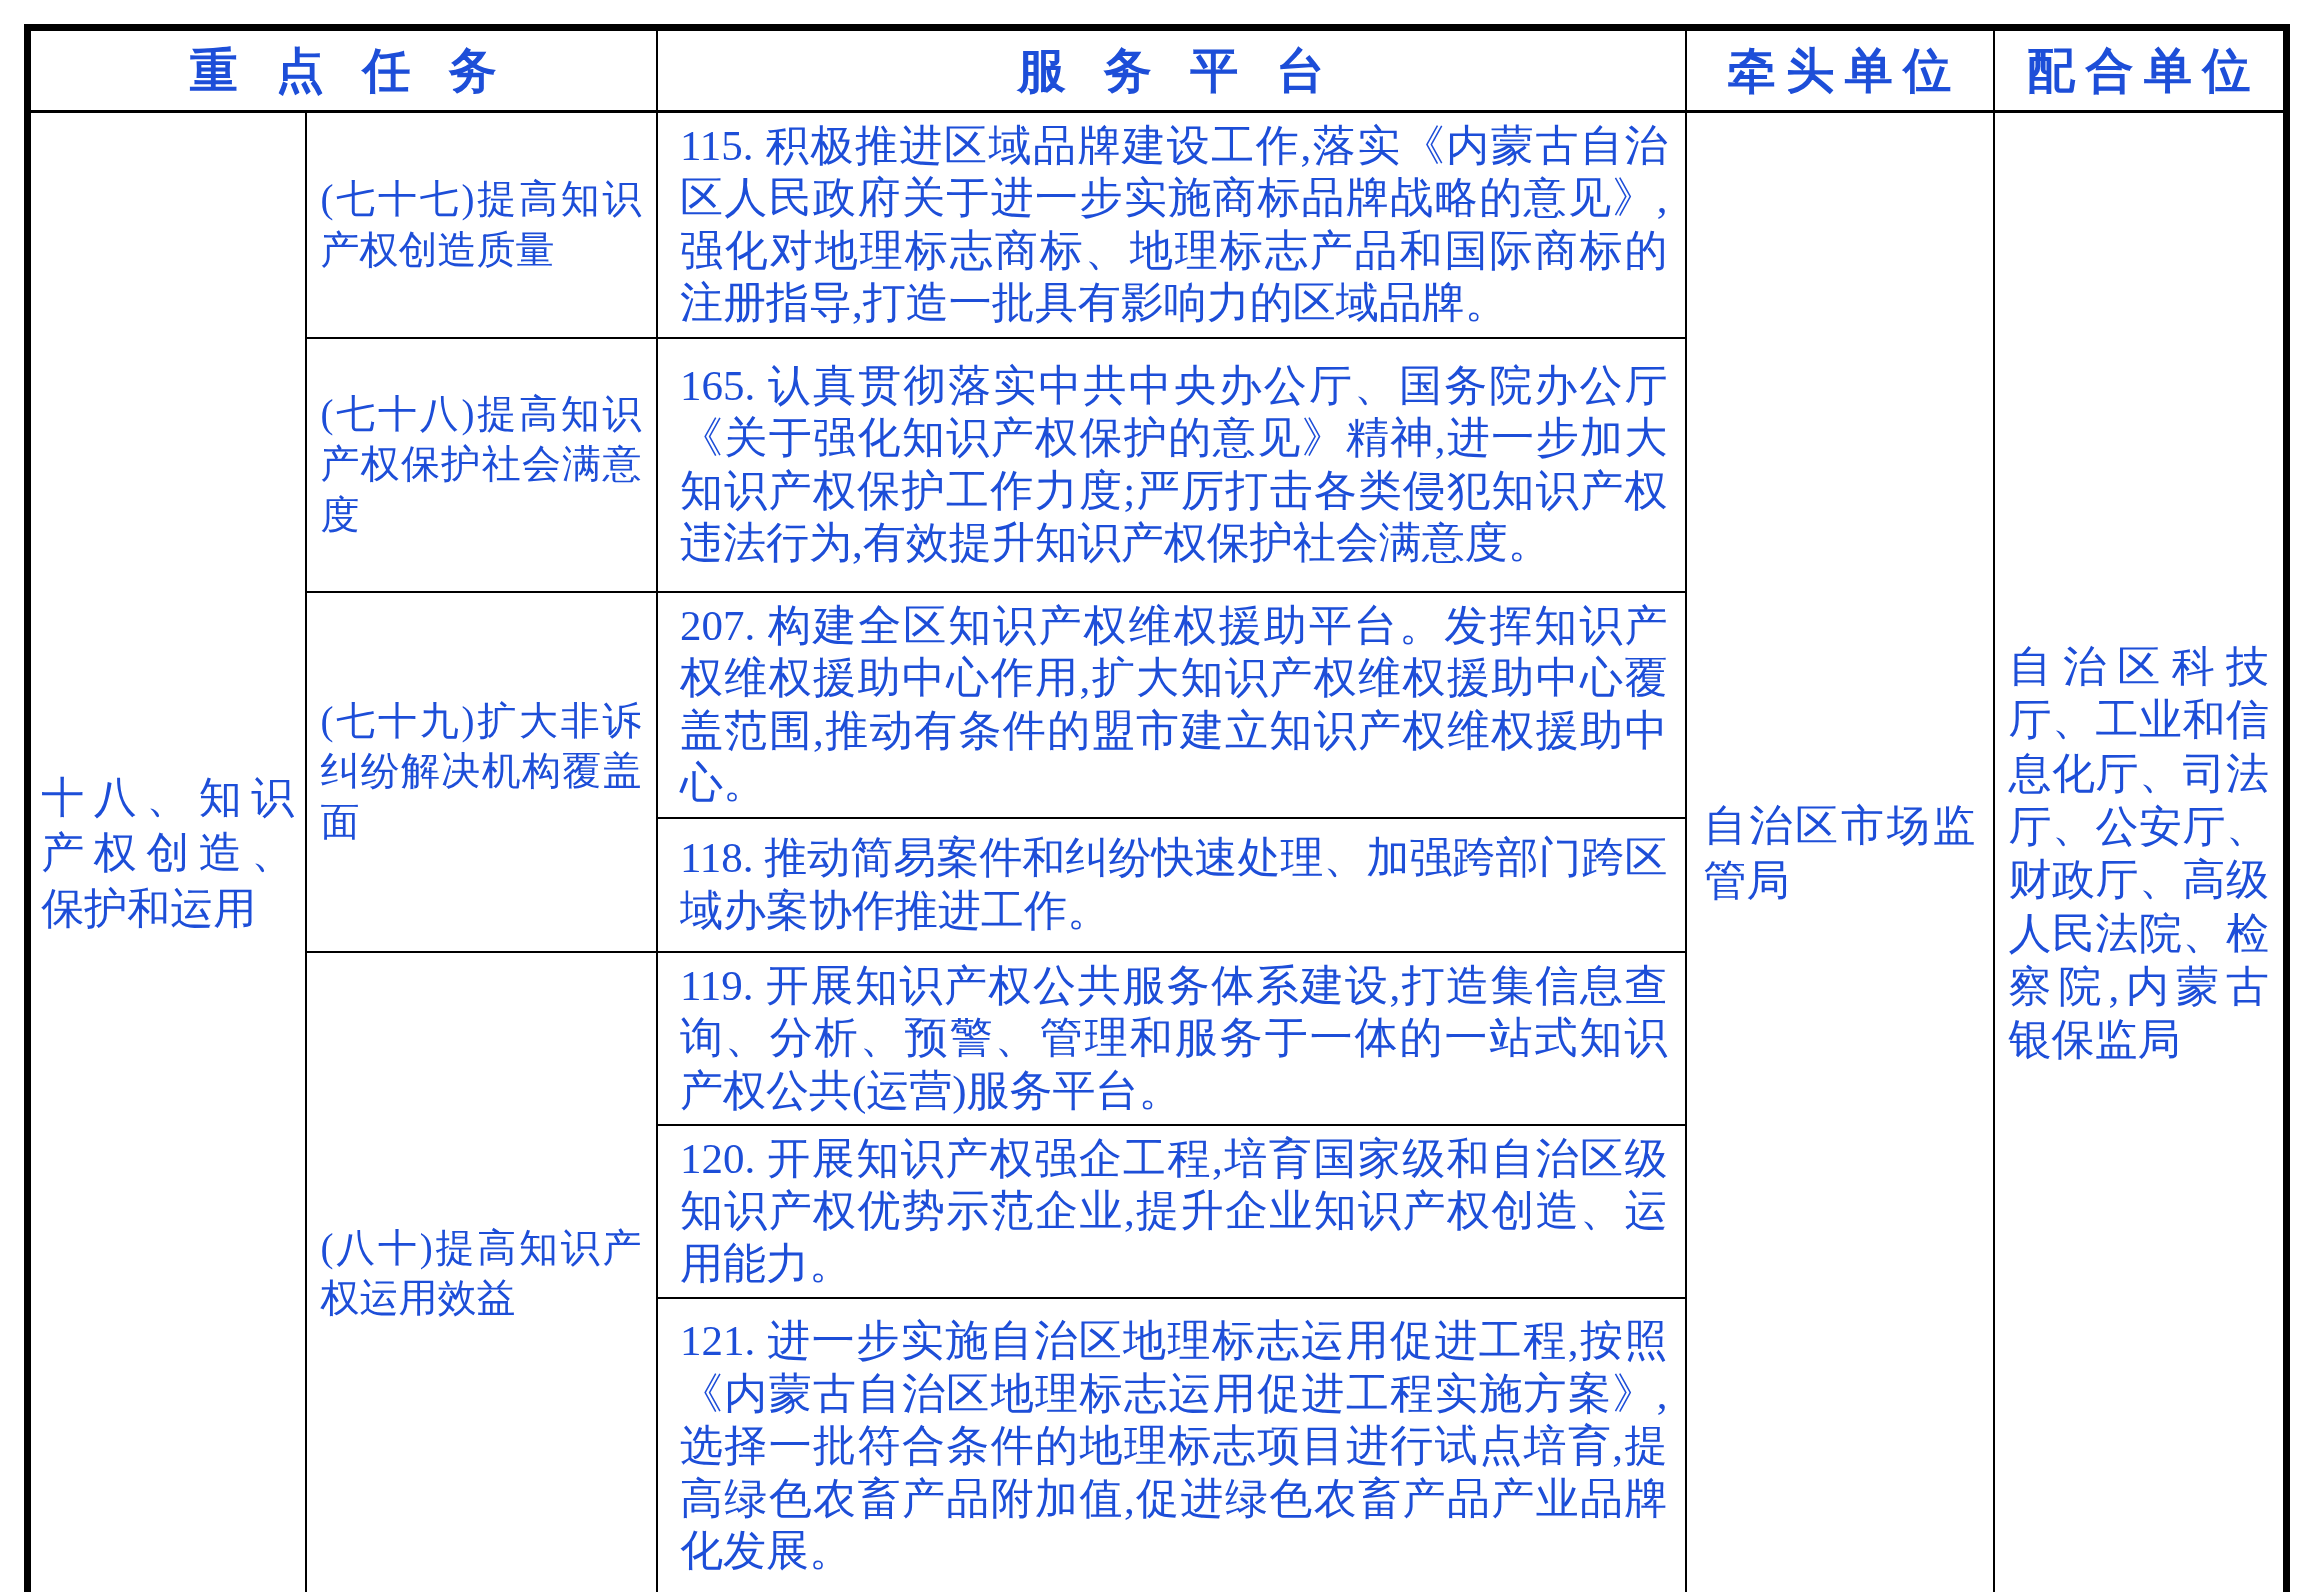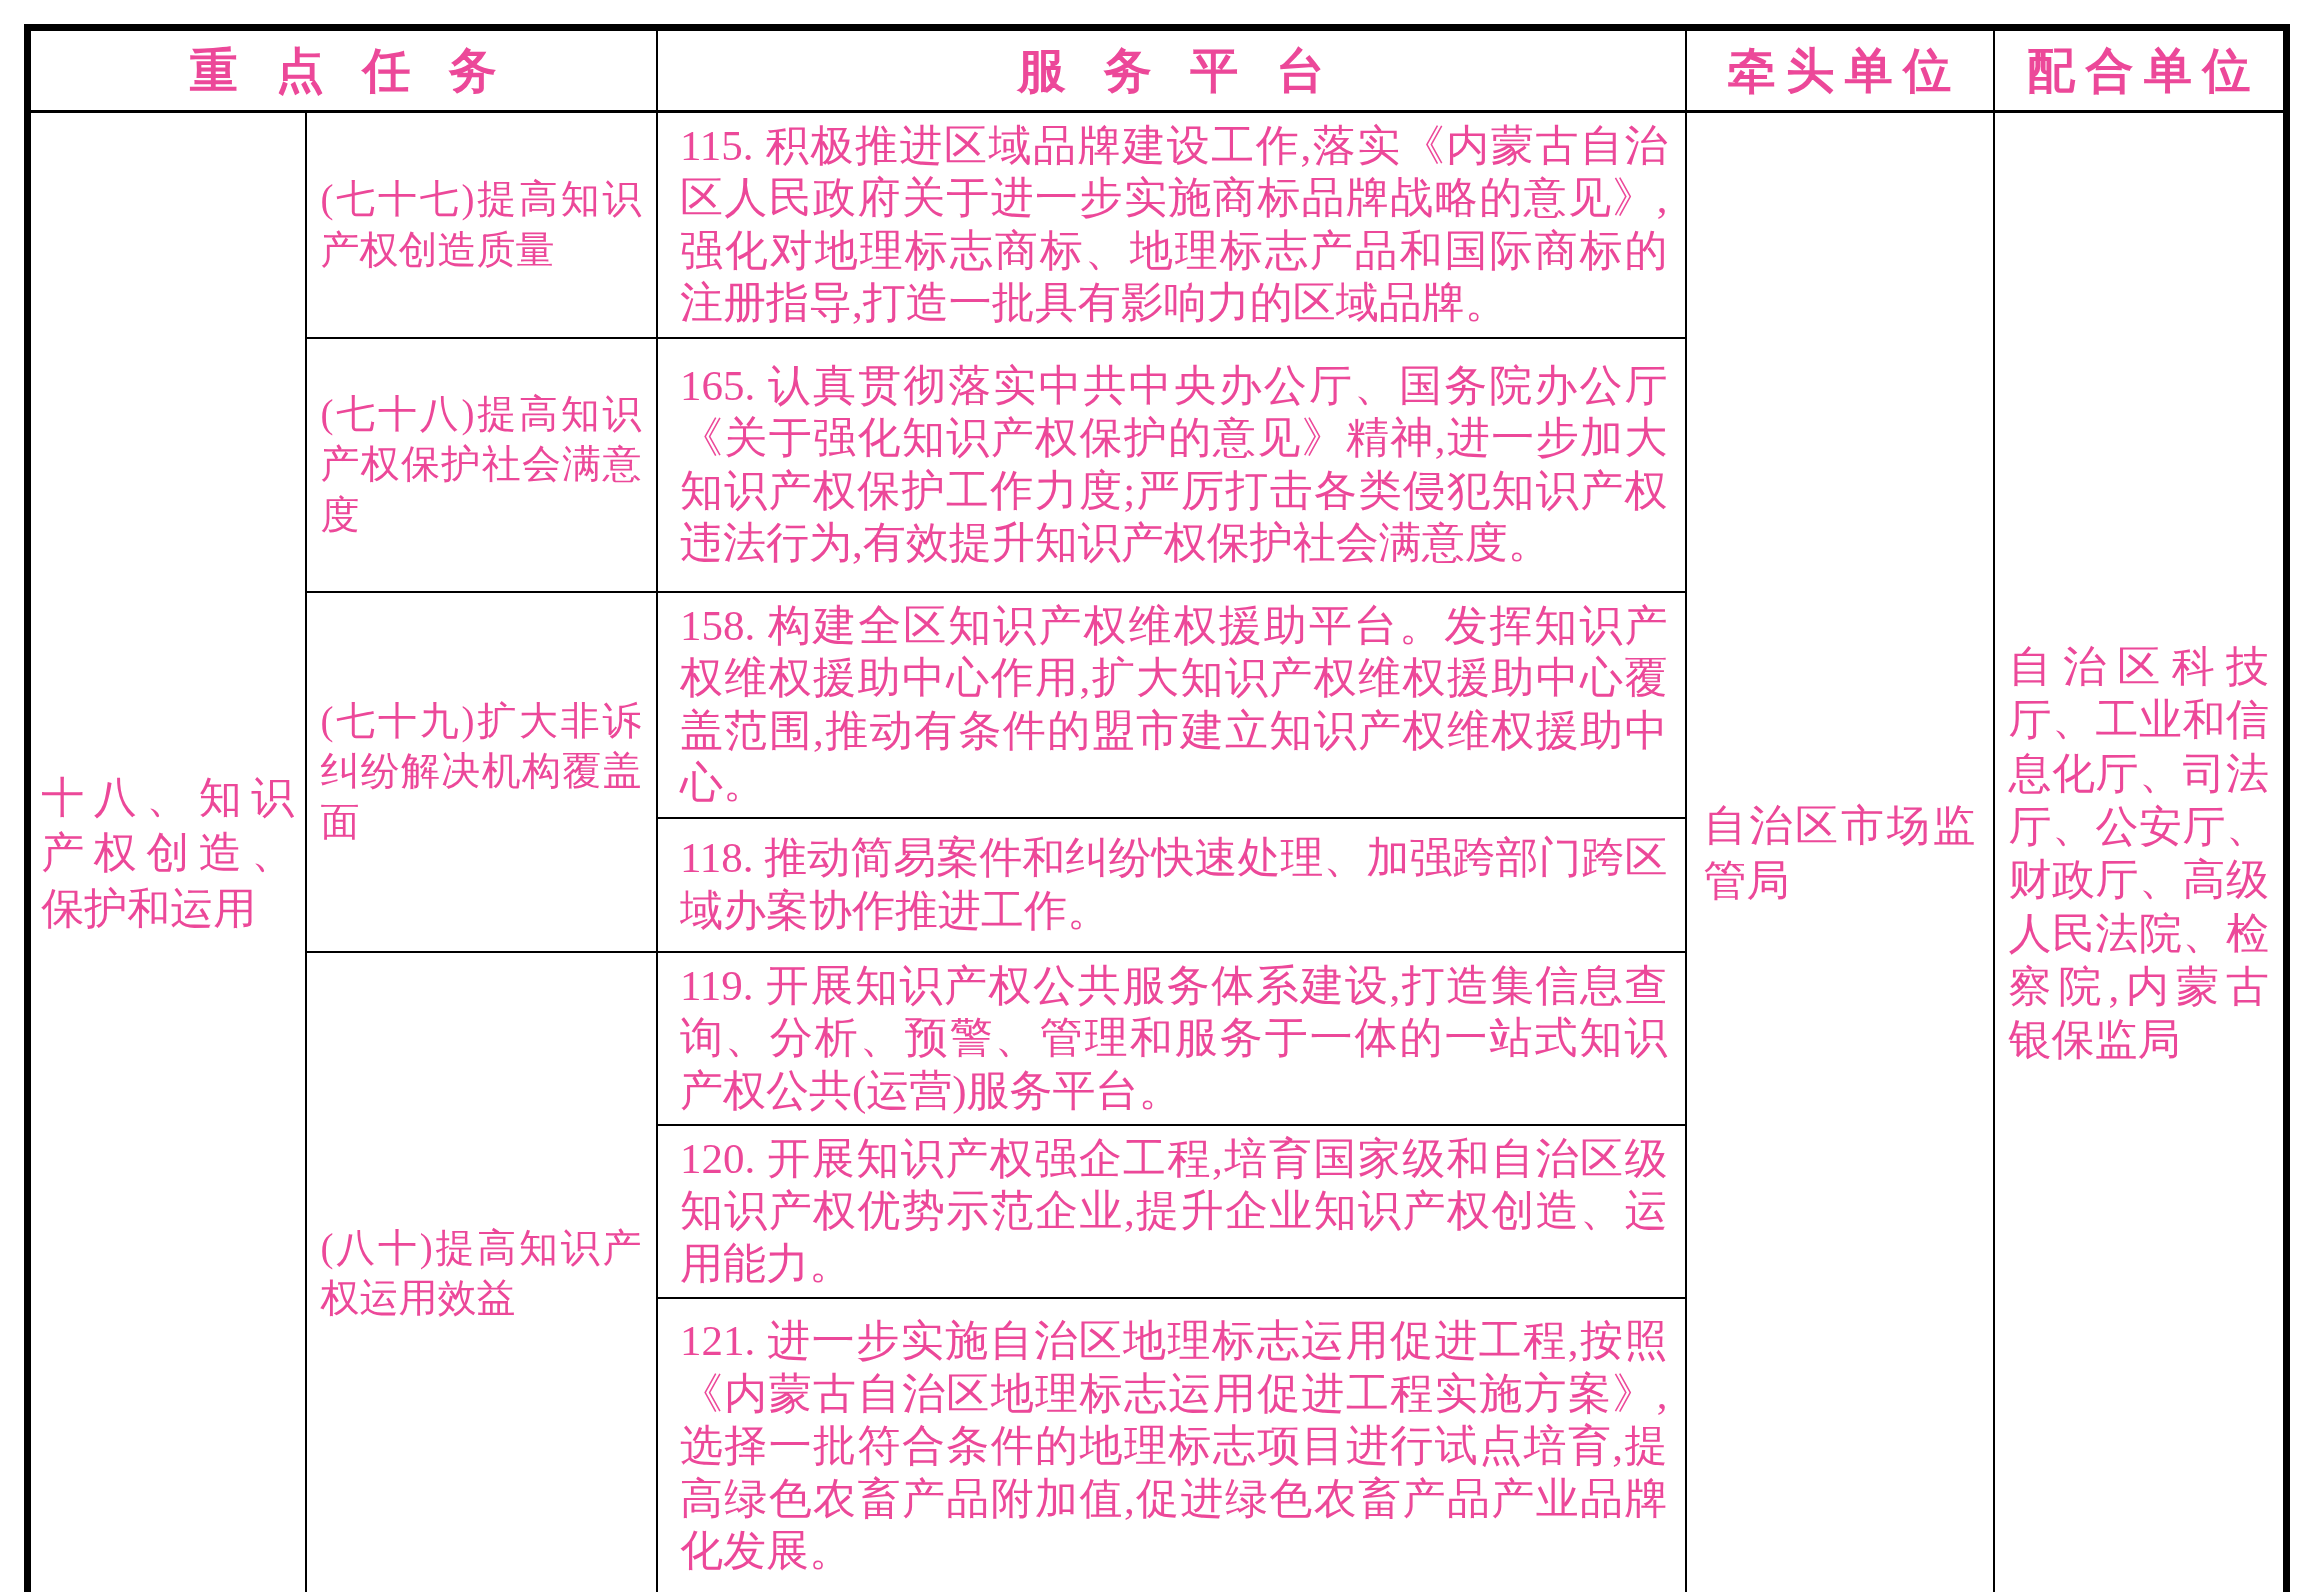--- a/index.html
+++ b/index.html
@@ -2,21 +2,21 @@
 <html style="font-size:14px"><head>
 <meta charset="utf-8">
 <style>
   html, body { margin: 0; padding: 0; background: #ffffff; }
   #page {
     position: relative;
     width: 2307px;
     height: 1592px;
     background: #ffffff;
     font-family: "Liberation Serif", "DejaVu Serif", serif;
-    color: #ec4899;
+    color: #1d4ed8;
   }
   table.doc {
     position: absolute;
     left: 24px;
     top: 24px;
     width: 2259px;
     height: 1545px;
     border-collapse: collapse;
     table-layout: fixed;
     border: 7px solid #000;
@@ -110,21 +110,21 @@
       <td class="measure">115. 积极推进区域品牌建设工作,落实《内蒙古自治区人民政府关于进一步实施商标品牌战略的意见》,强化对地理标志商标、地理标志产品和国际商标的注册指导,打造一批具有影响力的区域品牌。</td>
       <td class="lead" rowspan="7">自治区市场监管局</td>
       <td class="support" rowspan="7">自治区科技厅、工业和信息化厅、司法厅、公安厅、财政厅、高级人民法院、检察院,内蒙古银保监局</td>
     </tr>
     <tr class="r116">
       <td class="task">(七十八)提高知识产权保护社会满意度</td>
       <td class="measure">165. 认真贯彻落实中共中央办公厅、国务院办公厅《关于强化知识产权保护的意见》精神,进一步加大知识产权保护工作力度;严厉打击各类侵犯知识产权违法行为,有效提升知识产权保护社会满意度。</td>
     </tr>
     <tr class="r117">
       <td class="task" rowspan="2">(七十九)扩大非诉纠纷解决机构覆盖面</td>
-      <td class="measure">158. 构建全区知识产权维权援助平台。发挥知识产权维权援助中心作用,扩大知识产权维权援助中心覆盖范围,推动有条件的盟市建立知识产权维权援助中心。</td>
+      <td class="measure">207. 构建全区知识产权维权援助平台。发挥知识产权维权援助中心作用,扩大知识产权维权援助中心覆盖范围,推动有条件的盟市建立知识产权维权援助中心。</td>
     </tr>
     <tr class="r118">
       <td class="measure">118. 推动简易案件和纠纷快速处理、加强跨部门跨区域办案协作推进工作。</td>
     </tr>
     <tr class="r119">
       <td class="task" rowspan="3">(八十)提高知识产权运用效益</td>
       <td class="measure">119. 开展知识产权公共服务体系建设,打造集信息查询、分析、预警、管理和服务于一体的一站式知识产权公共(运营)服务平台。</td>
     </tr>
     <tr class="r120">
       <td class="measure">120. 开展知识产权强企工程,培育国家级和自治区级知识产权优势示范企业,提升企业知识产权创造、运用能力。</td>

